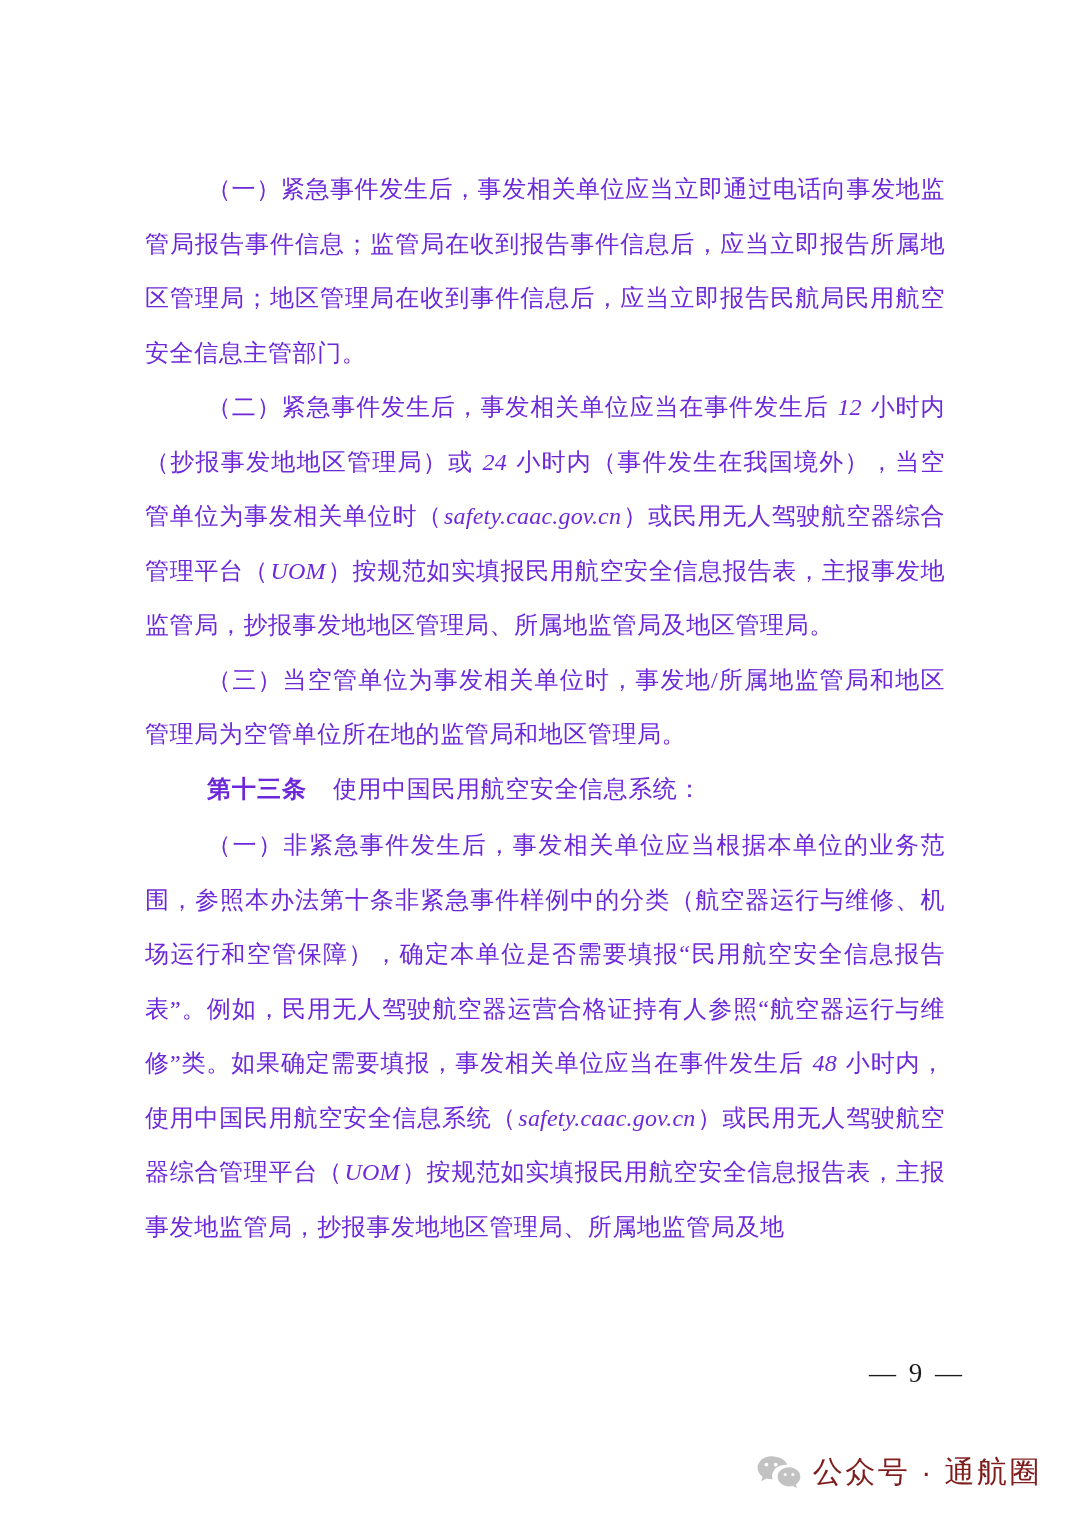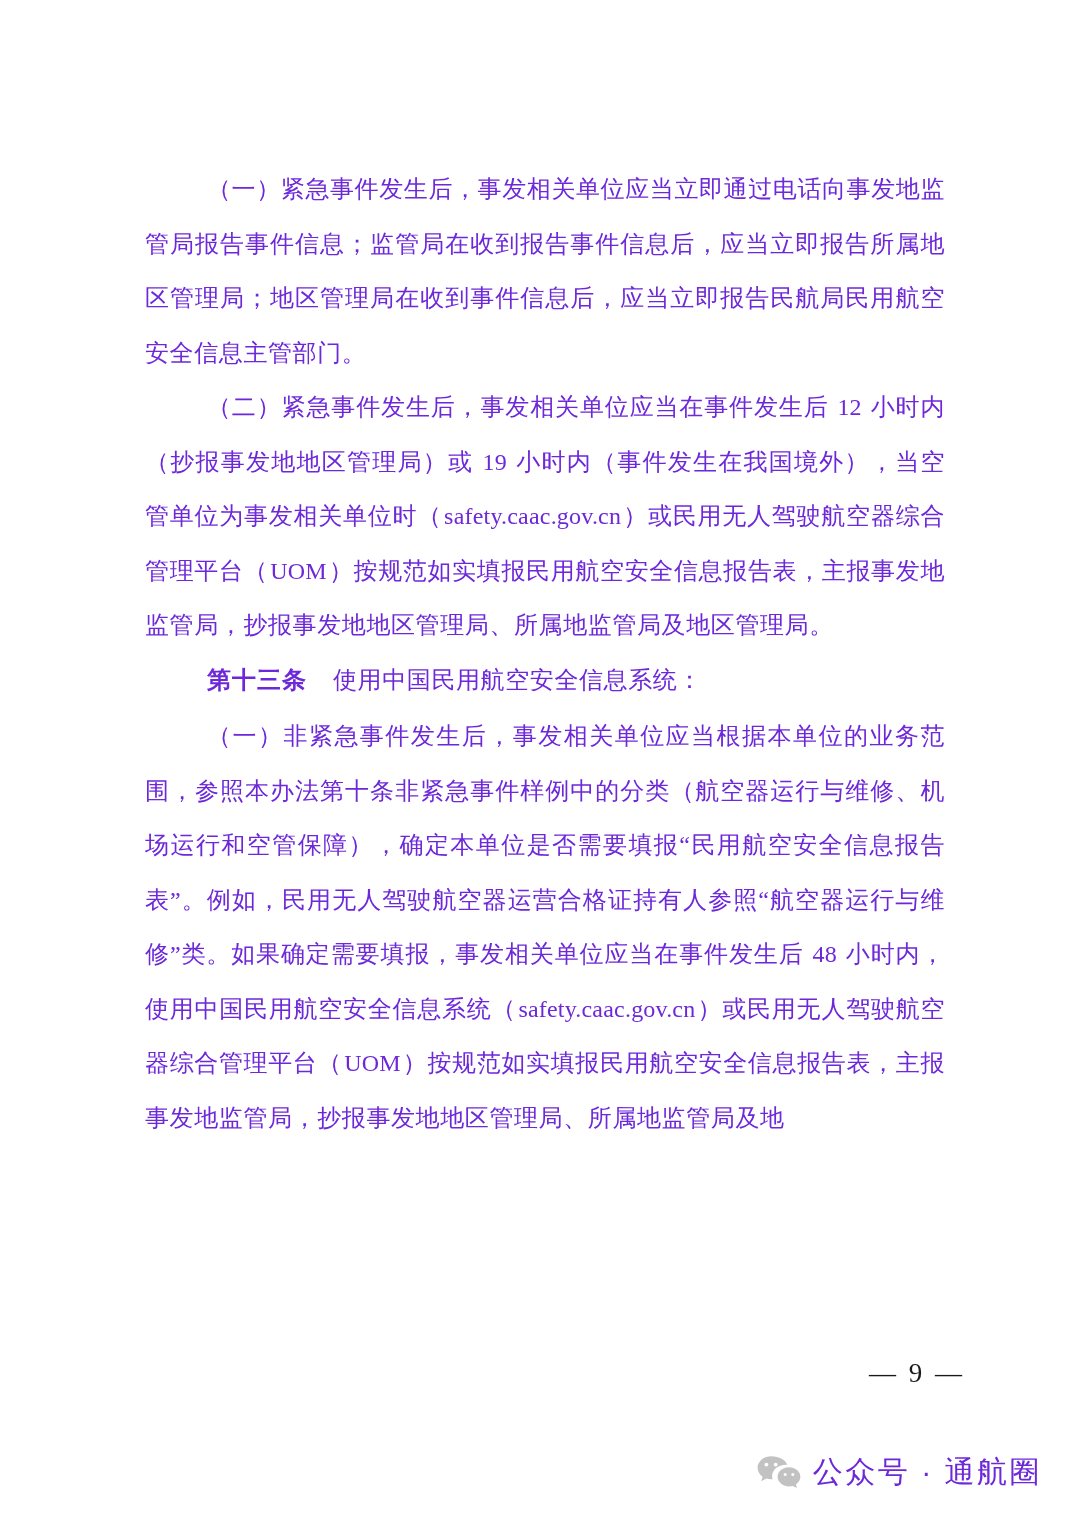--- a/index.html
+++ b/index.html
@@ -41,20 +41,21 @@
 
   .para.indent {
     text-indent: 62px;
   }
 
   
   .lat {
     font-family: "Liberation Serif", "DejaVu Serif", serif;
     letter-spacing: 0.2px;
     padding: 0 2px;
+    font-style: italic;
   }
 
   
   .article-no {
     font-family: Liberation Mono, monospace;
     font-weight: 700;
     letter-spacing: 1px;
   }
 
   .gap-after-no {
@@ -86,36 +87,37 @@
 
   .wechat-icon {
     width: 44px;
     height: 36px;
     display: block;
   }
 
   .watermark-text {
     font-size: 30px;
     letter-spacing: 2.5px;
-    color: #6d28d9;
+    color: #7f1d1d;
     font-family: "Liberation Sans", "DejaVu Sans", sans-serif;
     white-space: nowrap;
   }
 </style>
 </head>
 <body>
 
 <div class="page">
 
   <div class="body-col">
 
     <p class="para indent">（一）紧急事件发生后，事发相关单位应当立即通过电话向事发地监管局报告事件信息；监管局在收到报告事件信息后，应当立即报告所属地区管理局；地区管理局在收到事件信息后，应当立即报告民航局民用航空安全信息主管部门。</p>
 
-    <p class="para indent"><span>（二）紧急事件发生后，事发相关单位应当在事件发生后 </span><span class="lat">12</span><span> 小时内（抄报事发地地区管理局）或 </span><span class="lat">19</span><span> 小时内（事件发生在我国境外），当空管单位为事发相关单位时（</span><span class="lat">safety.caac.gov.cn</span><span>）或民用无人驾驶航空器综合管理平台（</span><span class="lat">UOM</span><span>）按规范如实填报民用航空安全信息报告表，主报事发地监管局，抄报事发地地区管理局、所属地监管局及地区管理局。</span></p>
+    <p class="para indent"><span>（二）紧急事件发生后，事发相关单位应当在事件发生后 </span><span class="lat">12</span><span> 小时内（抄报事发地地区管理局）或 </span><span class="lat">24</span><span> 小时内（事件发生在我国境外），当空管单位为事发相关单位时（</span><span class="lat">safety.caac.gov.cn</span><span>）或民用无人驾驶航空器综合管理平台（</span><span class="lat">UOM</span><span>）按规范如实填报民用航空安全信息报告表，主报事发地监管局，抄报事发地地区管理局、所属地监管局及地区管理局。</span></p>
 
+    <p class="para indent">（三）当空管单位为事发相关单位时，事发地/所属地监管局和地区管理局为空管单位所在地的监管局和地区管理局。</p>
 
     <p class="para indent"><span class="article-no">第十三条</span><span class="gap-after-no"></span><span>使用中国民用航空安全信息系统：</span></p>
 
     <p class="para indent"><span>（一）非紧急事件发生后，事发相关单位应当根据本单位的业务范围，参照本办法第十条非紧急事件样例中的分类（航空器运行与维修、机场运行和空管保障），确定本单位是否需要填报“民用航空安全信息报告表”。例如，民用无人驾驶航空器运营合格证持有人参照“航空器运行与维修”类。如果确定需要填报，事发相关单位应当在事件发生后 </span><span class="lat">48</span><span> 小时内，使用中国民用航空安全信息系统（</span><span class="lat">safety.caac.gov.cn</span><span>）或民用无人驾驶航空器综合管理平台（</span><span class="lat">UOM</span><span>）按规范如实填报民用航空安全信息报告表，主报事发地监管局，抄报事发地地区管理局、所属地监管局及地</span></p>
 
   </div>
 
   <div class="page-number">— 9 —</div>
 
   <div class="watermark">

